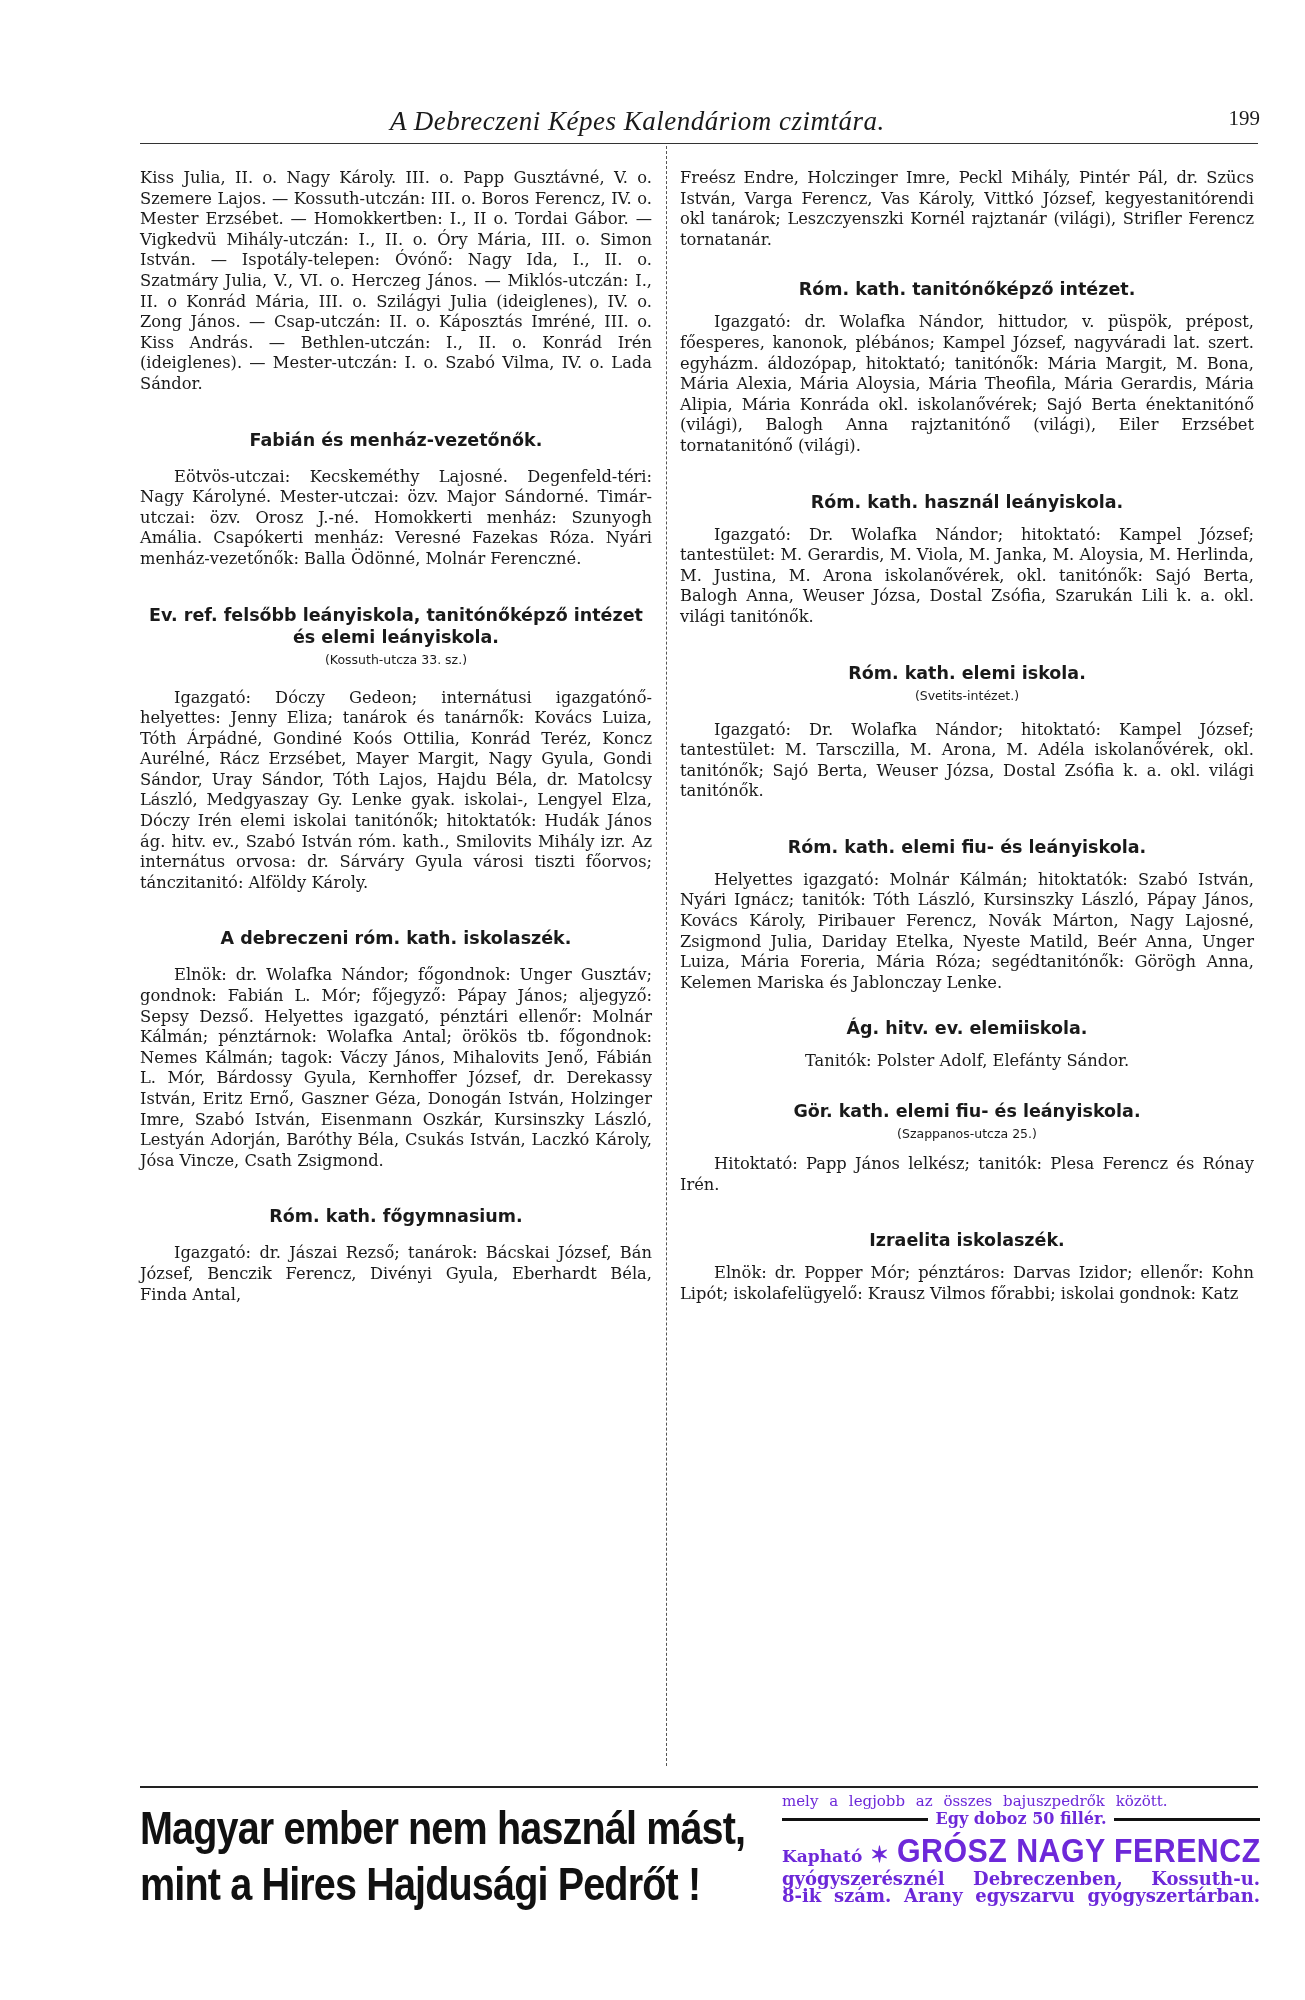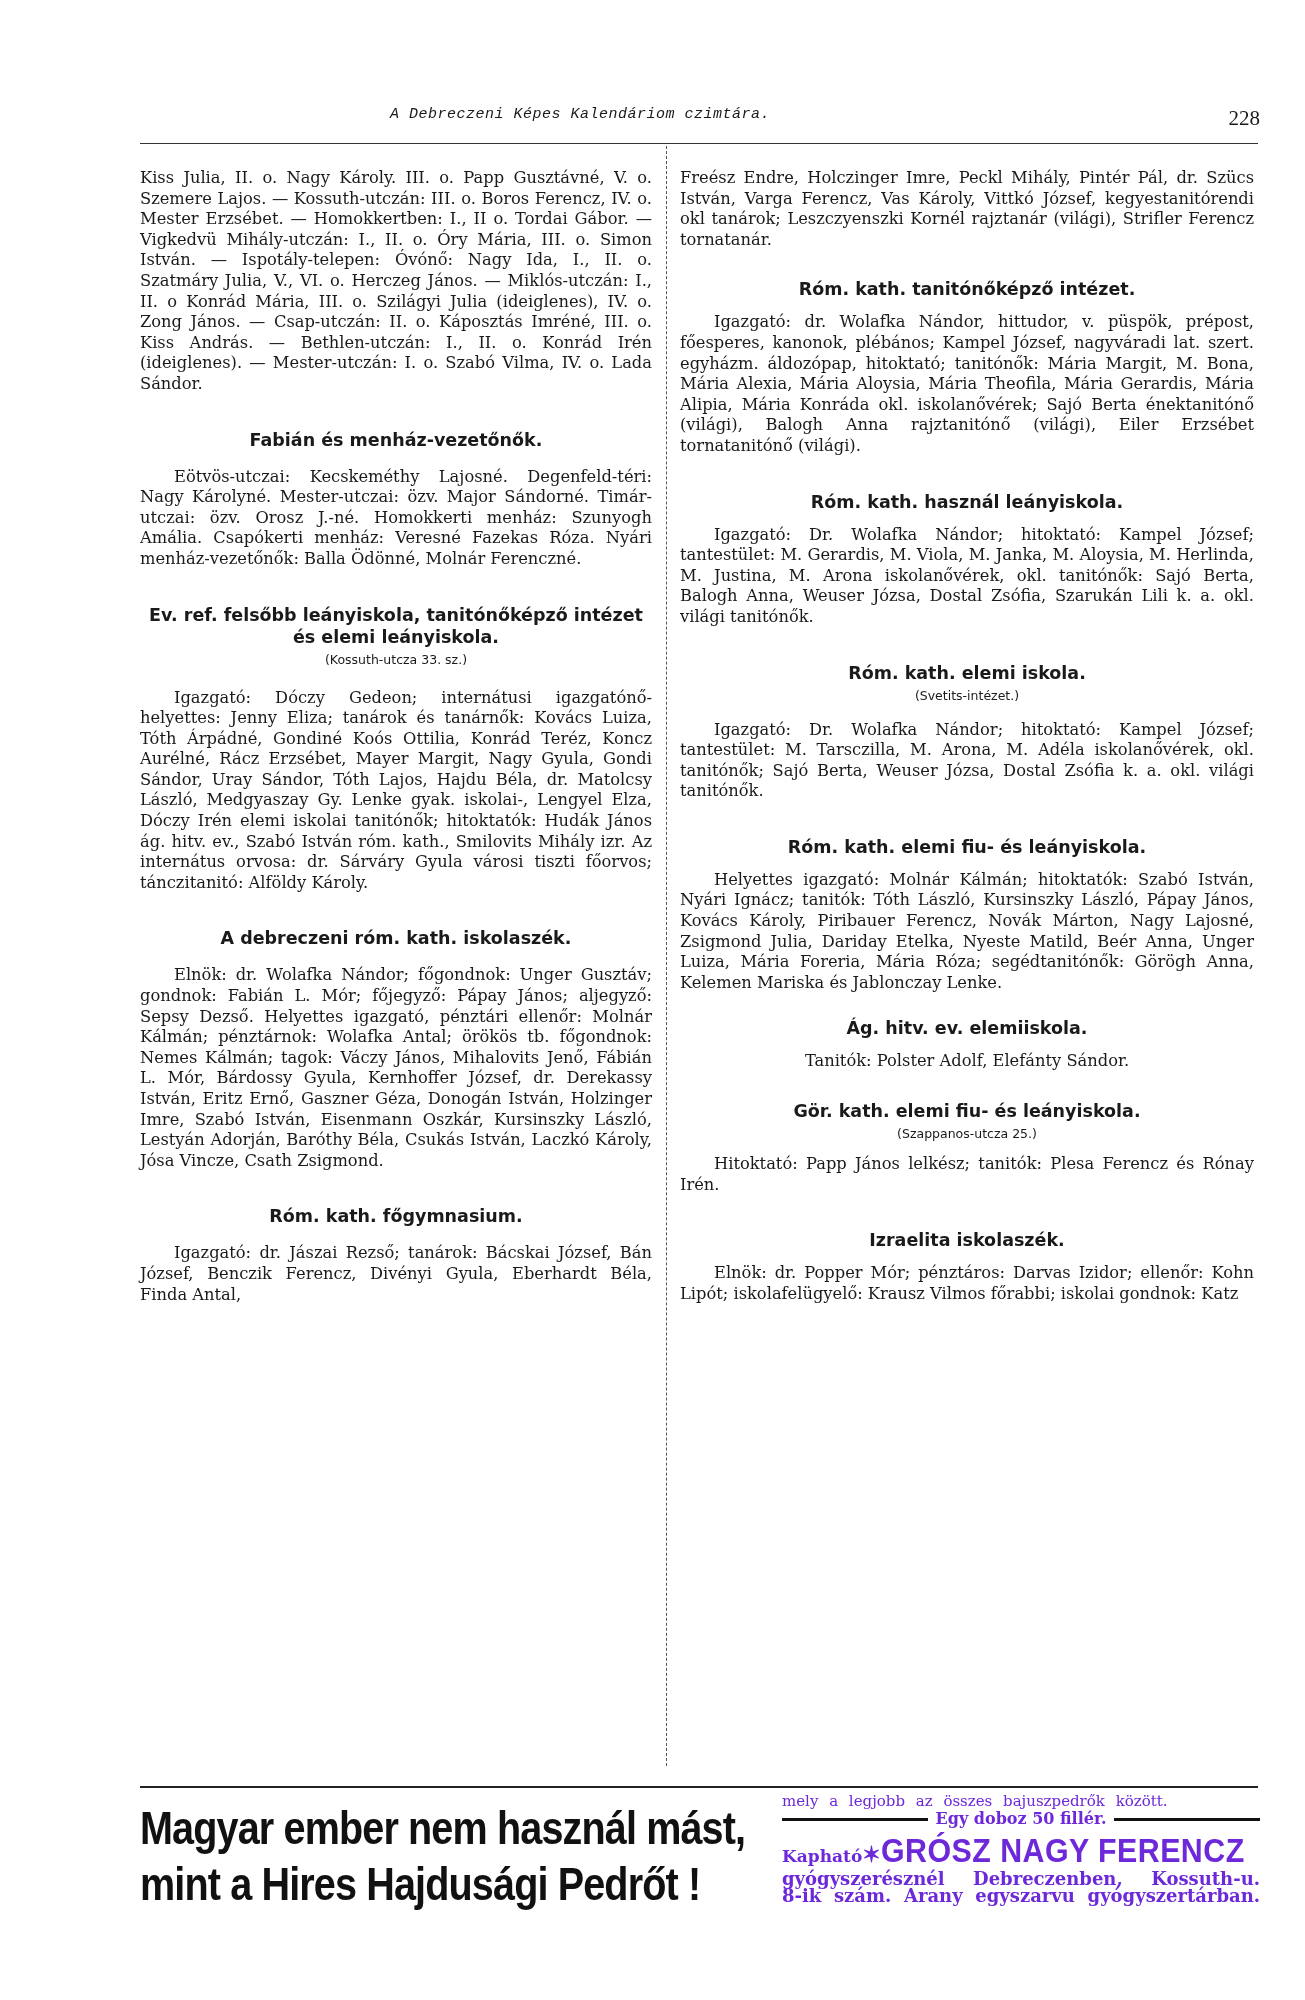--- a/index.html
+++ b/index.html
@@ -1,48 +1,48 @@
 <!DOCTYPE html>
 <html><head>
 <meta charset="utf-8">
 <style>
   html, body { margin: 0; padding: 0; background: #ffffff; }
   body { width: 1305px; height: 2000px; position: relative; overflow: hidden; color: #1a1a1a; font-family: "DejaVu Serif", serif; }
   .header { position: absolute; left: 140px; top: 100px; width: 1120px; height: 40px; }
-  .running-title { position: absolute; left: 250px; top: 6px; font-family: Liberation Mono, monospace; font-style: italic; font-size: 15px; letter-spacing: 0.5px; }
+  .running-title { position: absolute; left: 250px; top: 6px; font-family: Liberation Serif, serif; font-style: italic; font-size: 27px; letter-spacing: 0.5px; }
   .page-number { position: absolute; right: 0; top: 6px; font-family: "Liberation Serif", serif; font-size: 21px; }
   .header-rule { position: absolute; left: 140px; top: 143px; width: 1118px; height: 0; border-top: 1.5px solid #333; }
   .column-divider { position: absolute; left: 666px; top: 146px; height: 1620px; width: 0; border-left: 1px dashed #555; }
   .col { position: absolute; top: 168px; font-size: 16.3px; line-height: 20.6px; text-align: justify; hyphens: manual; }
   .col-left { left: 140px; width: 512px; }
   .col-right { left: 680px; width: 574px; }
   p { margin: 0; }
   .indent { text-indent: 34px; }
   .sec-title { text-align: center; font-family: "DejaVu Sans", sans-serif; font-weight: bold; font-size: 17.5px; line-height: 22px; margin: 0; }
   .sec-sub { text-align: center; font-size: 12.5px; line-height: 16px; margin: 4px 0 0 0; font-family: "DejaVu Sans", sans-serif; }
   .center { text-align: center; text-indent: 0; }
   .ad-rule { position: absolute; left: 140px; top: 1786px; width: 1118px; height: 0; border-top: 2px solid #222; }
   .ad-left { position: absolute; left: 140px; top: 1800px; width: 640px; font-family: "Liberation Sans", sans-serif; font-weight: bold; font-stretch: condensed; color: #111; }
   .ad-line { font-size: 46px; line-height: 56px; letter-spacing: -1px; transform: scaleX(0.86); transform-origin: left top; white-space: nowrap; }
   .ad-right { position: absolute; left: 782px; top: 1793px; width: 478px; color: #6d28d9; }
   .ad-r1 { font-size: 15px; line-height: 17px; font-family: "DejaVu Serif", serif; word-spacing: 6px; white-space: nowrap; }
   .ad-r2 { display: flex; align-items: center; gap: 8px; font-size: 16px; line-height: 18px; font-family: "DejaVu Serif", serif; font-weight: bold; }
   .ad-r2 .bar { flex: 1; height: 3px; background: #111; }
-  .ad-r3 { display: flex; align-items: baseline; margin-top: 4px; white-space: nowrap; }
+  .ad-r3 { display: flex; align-items: baseline; gap: 8px; margin-top: 4px; white-space: nowrap; }
   .ad-r3 .kaphato { font-family: "DejaVu Serif", serif; font-weight: bold; font-size: 17px; }
   .ad-r3 .star { font-size: 22px; font-weight: bold; }
   .ad-r3 .brand { font-family: "Liberation Sans", sans-serif; font-weight: bold; font-size: 33px; letter-spacing: 0.5px; transform: scaleX(0.92); transform-origin: left; }
   .ad-r4, .ad-r5 { font-family: "DejaVu Serif", serif; font-weight: bold; font-size: 18px; line-height: 17px; text-align: justify; text-align-last: justify; white-space: nowrap; } .sp12 { height: 12px; } .sp16 { height: 16px; } .sp20 { height: 20px; } .sp24 { height: 24px; } .sp28 { height: 28px; } .sp34 { height: 34px; }
 </style>
 </head>
 <body>
 
 <div class="header">
   <span class="running-title">A Debreczeni Képes Kalendáriom czimtára.</span>
-  <span class="page-number">228</span>
+  <span class="page-number">199</span>
 </div>
 <div class="header-rule"></div>
 <div class="column-divider"></div>
 
 <div class="col col-left">
   <p>Kiss Julia, II. o. Nagy Károly. III. o. Papp Gusztávné, V. o. Szemere Lajos. — Kossuth-utczán: III. o. Boros Ferencz, IV. o. Mester Erzsébet. — Homokkertben: I., II o. Tordai Gábor. — Vigkedvü Mihály-utczán: I., II. o. Óry Mária, III. o. Simon István. — Ispotály-telepen: Óvónő: Nagy Ida, I., II. o. Szatmáry Julia, V., VI. o. Herczeg János. — Miklós-utczán: I., II. o Konrád Mária, III. o. Szilágyi Julia (ideiglenes), IV. o. Zong János. — Csap-utczán: II. o. Káposztás Imréné, III. o. Kiss András. — Bethlen-utczán: I., II. o. Konrád Irén (ideiglenes). — Mester-utczán: I. o. Szabó Vilma, IV. o. Lada Sándor.</p>
   <div class="sp34"></div>
 
   <h3 class="sec-title">Fabián és menház-vezetőnők.</h3>
   <div class="sp16"></div>

